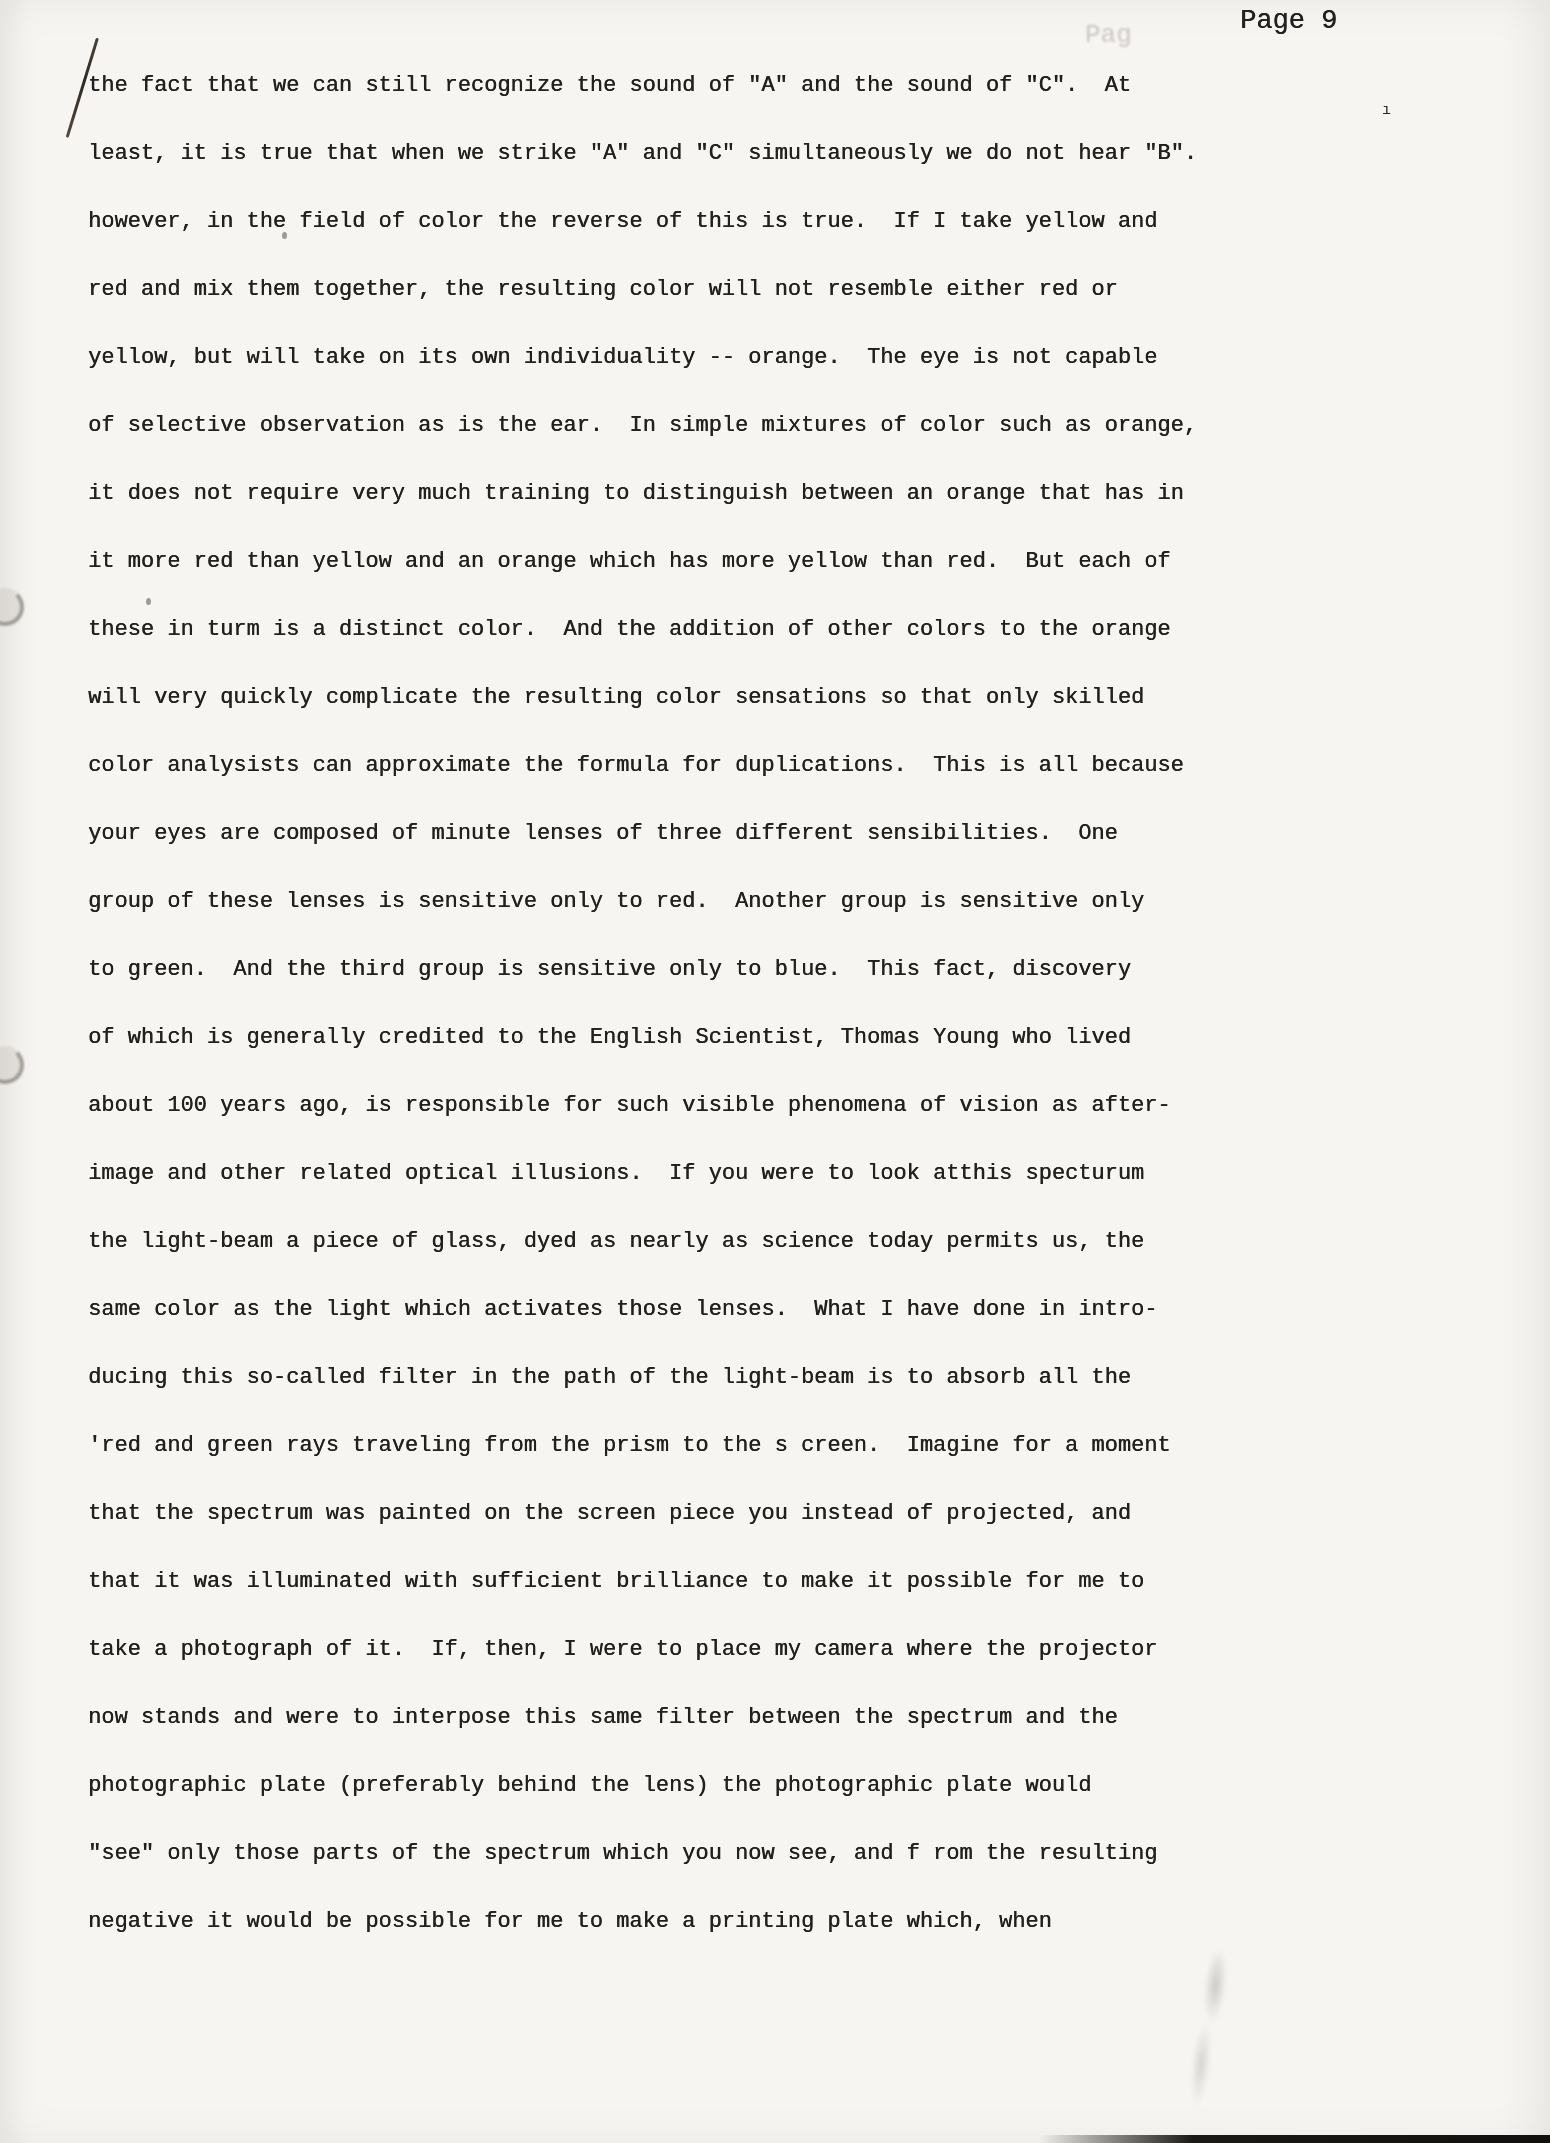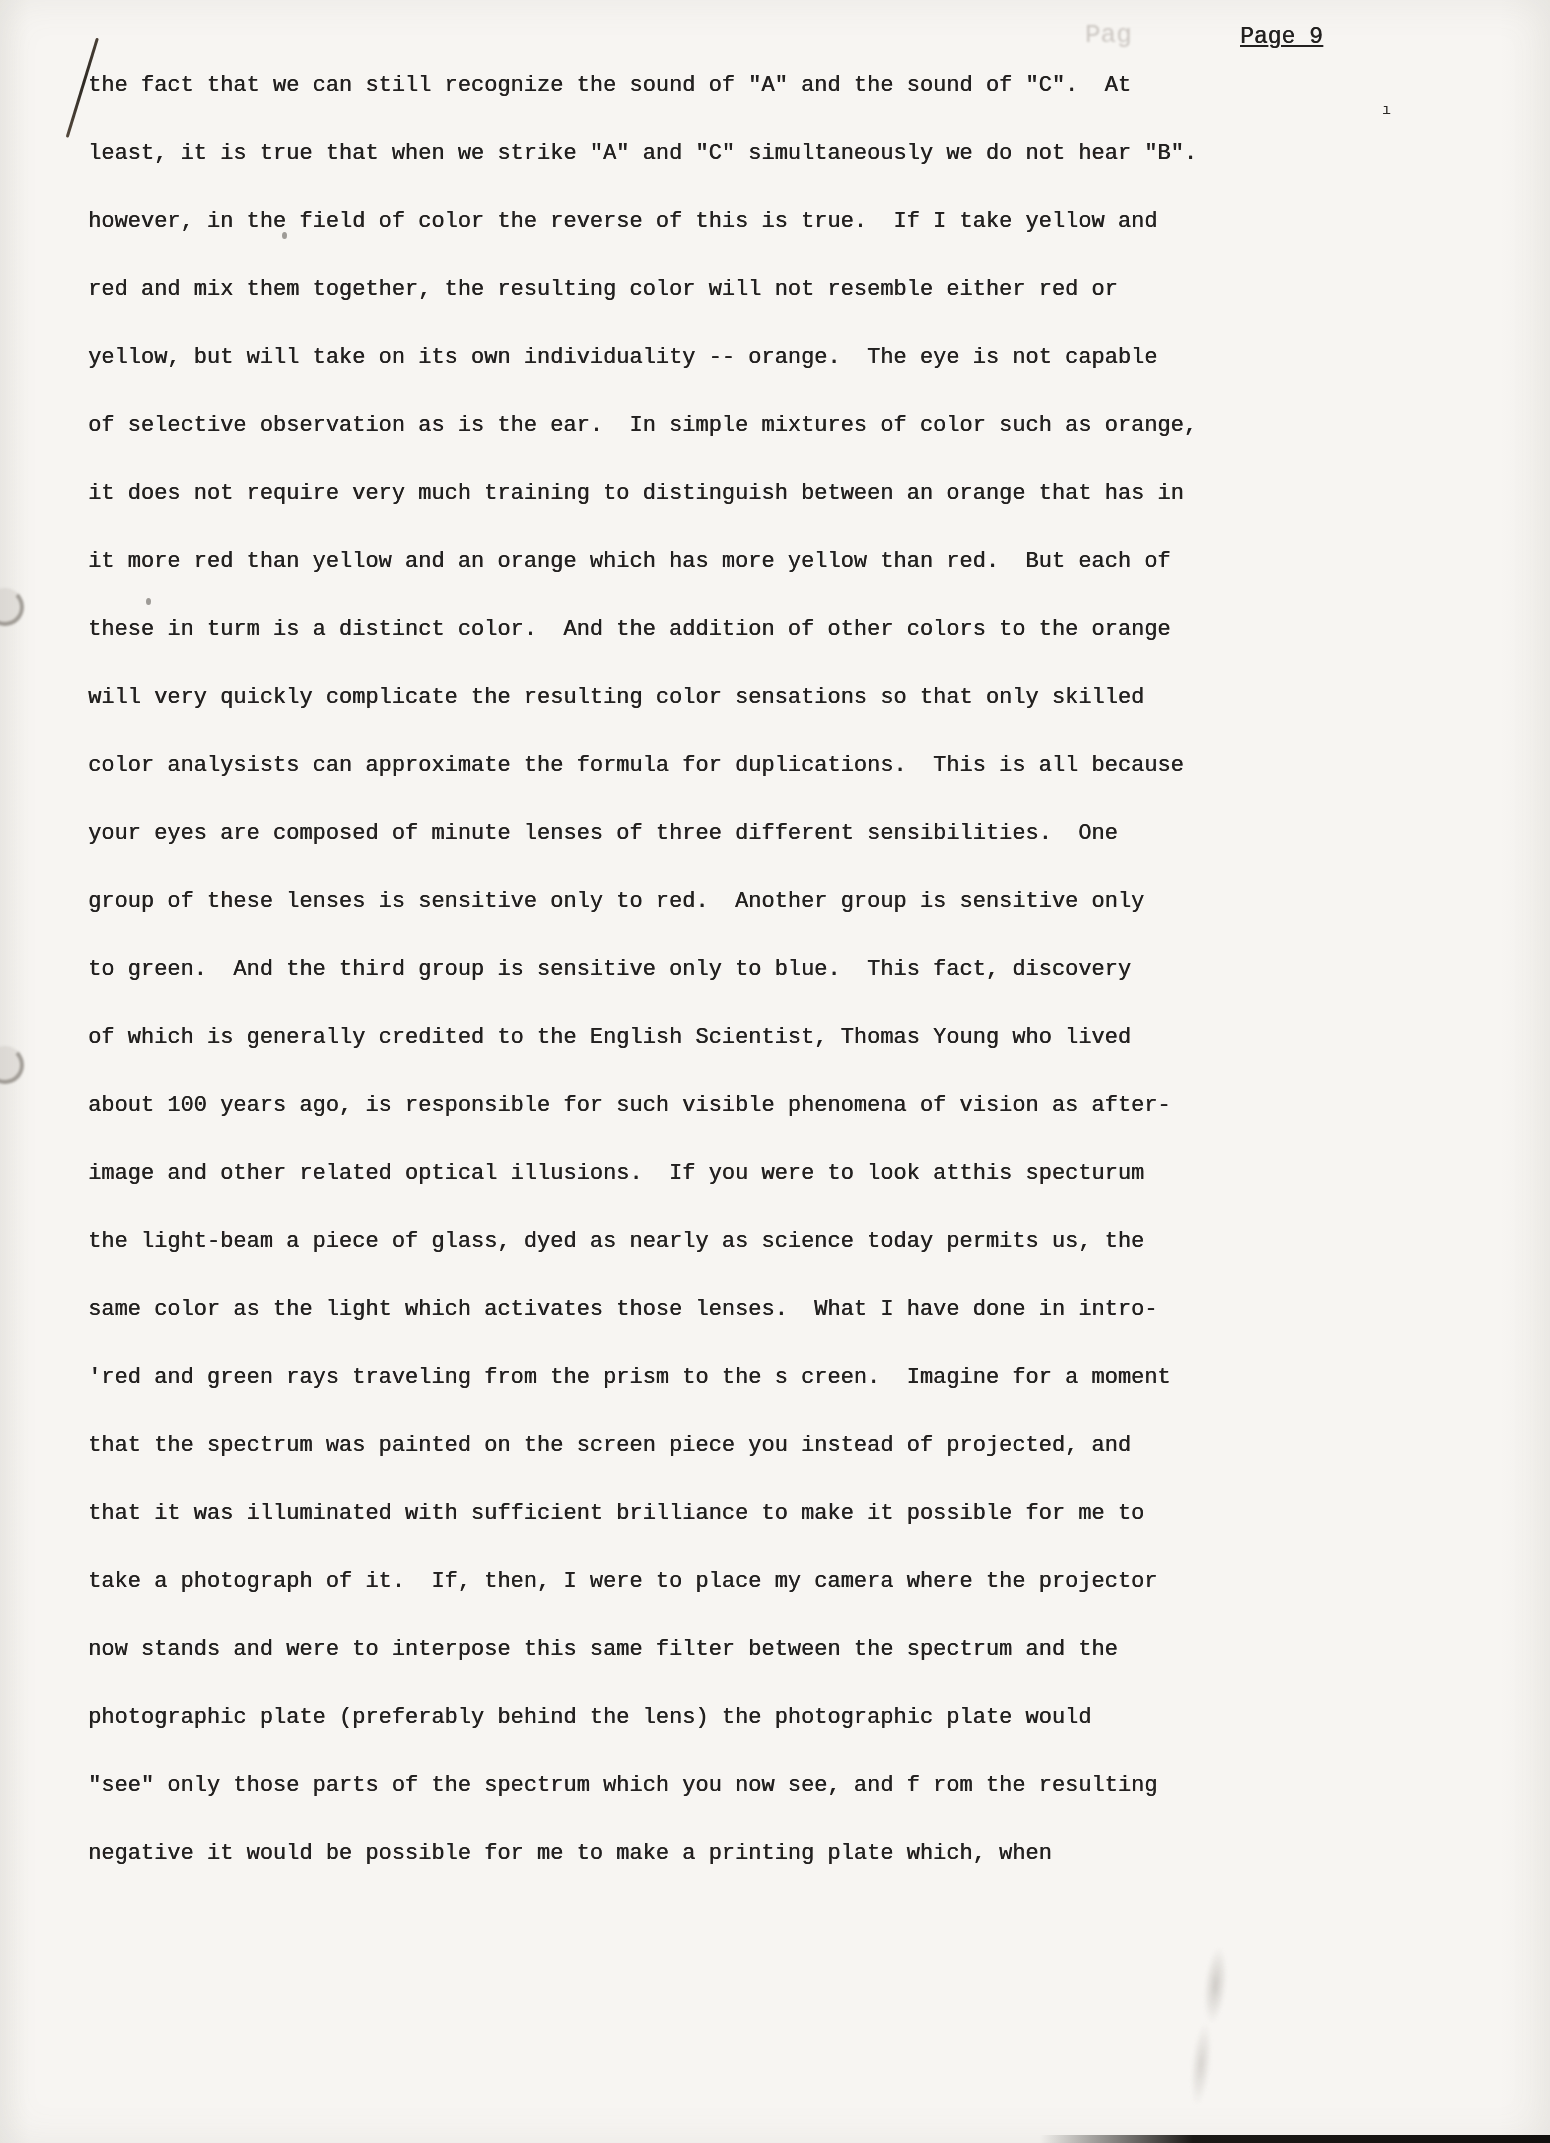--- a/index.html
+++ b/index.html
@@ -16,25 +16,24 @@
       linear-gradient(90deg, #efede9 0px, #f7f5f2 30px, #f7f5f2 1500px, #f1efeb 1550px),
       #f6f4f1;
     overflow: hidden;
     font-family: "Liberation Mono", "DejaVu Sans Mono", monospace;
     color: #232120;
     box-shadow: inset 0 0 40px rgba(120,115,108,0.10);
   }
   .page-label {
     position: absolute;
     left: 1240px;
-    top: 24px;
-    font-size: 23px;
+    top: 6px;
+    font-size: 27px;
     white-space: pre;
     text-shadow: 0.4px 0 0 currentColor;
-    text-decoration: underline;
   }
   .ghost-label {
     position: absolute;
     left: 1085px;
     top: 20px;
     font-size: 26px;
     color: rgba(150,143,135,0.45);
     filter: blur(1px);
     white-space: pre;
   }
@@ -142,20 +141,21 @@
       <div class="line">will very quickly complicate the resulting color sensations so that only skilled</div>
       <div class="line">color analysists can approximate the formula for duplications.  This is all because</div>
       <div class="line">your eyes are composed of minute lenses of three different sensibilities.  One</div>
       <div class="line">group of these lenses is sensitive only to red.  Another group is sensitive only</div>
       <div class="line">to green.  And the third group is sensitive only to blue.  This fact, discovery</div>
       <div class="line">of which is generally credited to the English Scientist, Thomas Young who lived</div>
       <div class="line">about 100 years ago, is responsible for such visible phenomena of vision as after-</div>
       <div class="line">image and other related optical illusions.  If you were to look atthis specturum</div>
       <div class="line">the light-beam a piece of glass, dyed as nearly as science today permits us, the</div>
       <div class="line">same color as the light which activates those lenses.  What I have done in intro-</div>
+      <div class="line">ducing this so-called filter in the path of the light-beam is to absorb all the</div>
       <div class="line">'red and green rays traveling from the prism to the s creen.  Imagine for a moment</div>
       <div class="line">that the spectrum was painted on the screen piece you instead of projected, and</div>
       <div class="line">that it was illuminated with sufficient brilliance to make it possible for me to</div>
       <div class="line">take a photograph of it.  If, then, I were to place my camera where the projector</div>
       <div class="line">now stands and were to interpose this same filter between the spectrum and the</div>
       <div class="line">photographic plate (preferably behind the lens) the photographic plate would</div>
       <div class="line">"see" only those parts of the spectrum which you now see, and f rom the resulting</div>
       <div class="line">negative it would be possible for me to make a printing plate which, when</div>
     </div>
 

